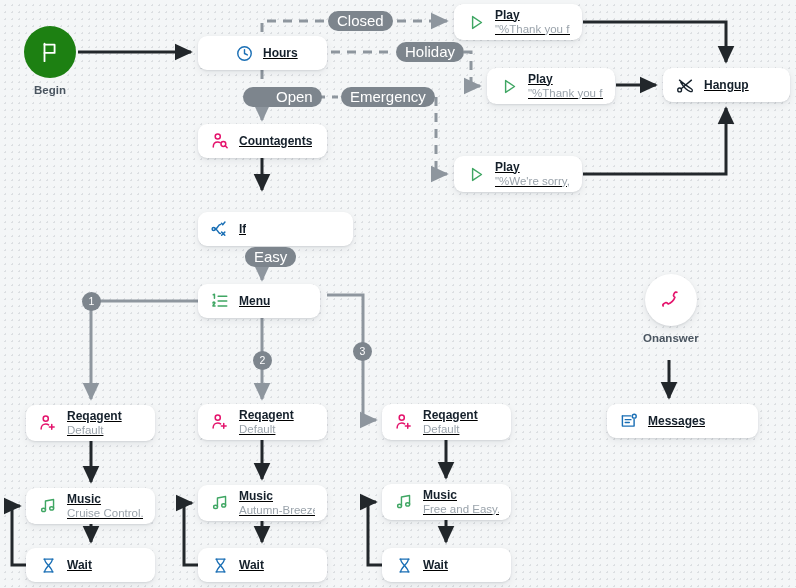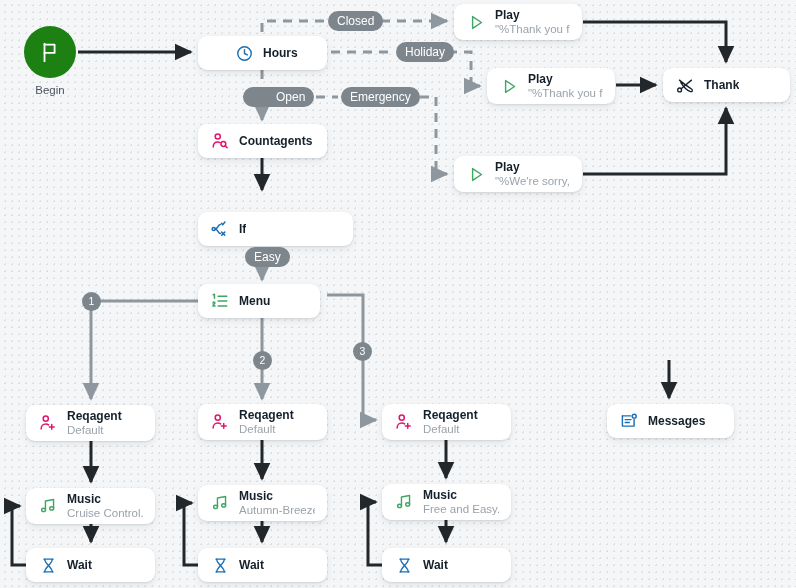--- a/index.html
+++ b/index.html
@@ -34,21 +34,21 @@
     padding: 0 12px;
     z-index: 5;
   }
   .node .ico {
     width: 20px; height: 20px;
     flex: 0 0 20px;
     margin-right: 9px;
     display: flex; align-items: center; justify-content: center;
   }
   .node .ico svg { display:block; }
-  .node .txt { display: flex; flex-direction: column; justify-content: flex-end; overflow: hidden; }
+  .node .txt { display: flex; flex-direction: column; justify-content: flex-end; overflow: hidden; text-decoration: underline; }
   .node .title {
     font-size: 12px;
     font-weight: bold;
     color: #15202b;
     line-height: 13px;
     white-space: nowrap;
   }
   .node .sub {
     font-size: 11.5px;
     color: #9aa3ab;
@@ -58,20 +58,21 @@
   }
   .node.single .title { line-height: 16px; }
 
   
   .circle-node {
     position: absolute;
     z-index: 5;
     display: flex;
     flex-direction: column;
     align-items: center;
+    font-weight: bold;
   }
   .circle-node .disc {
     width: 52px; height: 52px;
     border-radius: 50%;
     display: flex; align-items: center; justify-content: center;
   }
   .circle-node.begin .disc { background: #1d8012; }
   .circle-node.onanswer .disc {
     background: #ffffff;
     box-shadow: 0 1px 2px rgba(16,24,40,.10), 0 3px 8px rgba(16,24,40,.08);
@@ -81,21 +82,21 @@
     font-size: 11.5px;
     color: #4a5560;
     white-space: nowrap;
   }
 
   
   .edge-label {
     position: absolute;
     background: #7d858d;
     color: #ffffff;
-    font-size: 12px;
+    font-size: 15px;
     border-radius: 10px;
     height: 20px;
     line-height: 20px;
     padding: 0 9px;
     white-space: nowrap;
     z-index: 6;
   }
   .port-label {
     position: absolute;
     background: #7d858d;
@@ -178,20 +179,28 @@
   <div class="circle-node begin" style="left:24px; top:26px;">
     <div class="disc">
       <svg width="22" height="22" viewBox="0 0 24 24" fill="none" stroke="#ffffff" stroke-width="2" stroke-linecap="round" stroke-linejoin="round">
         <path d="M6 22 L6 3"></path>
         <path d="M6 4 L17 4 L17 13 L6 13"></path>
       </svg>
     </div>
     <div class="clabel">Begin</div>
   </div>
 
+  <div class="circle-node onanswer" style="left:643px; top:274px;">
+    <div class="disc">
+      <svg width="22" height="22" viewBox="0 0 24 24" fill="none" stroke="#e4136c" stroke-width="2" stroke-linecap="round" stroke-linejoin="round">
+        <path d="M16.5 3.5c-1 -0.6 -2.1 -0.3 -2.7 0.7l-1 1.7c-0.5 0.9 -0.3 1.9 0.4 2.6l1 0.9c-0.5 1.6 -1.6 3.4 -3.1 4.9c-1.5 1.5 -3.3 2.6 -4.9 3.1l-0.9 -1c-0.7 -0.7 -1.7 -0.9 -2.6 -0.4l-1.7 1c-1 0.6 -1.3 1.7 -0.7 2.7" transform="translate(3.2,0.4) scale(0.92)"></path>
+      </svg>
+    </div>
+    <div class="clabel">Onanswer</div>
+  </div>
 
   <div class="node single" style="left:198px; top:36px; width:129px; height:34px;padding-left:36px;">
     <span class="ico">
       <svg width="17" height="17" viewBox="0 0 24 24" fill="none" stroke="#1a6fb5" stroke-width="2" stroke-linecap="round" stroke-linejoin="round">
         <circle cx="12" cy="12" r="9.5"></circle>
         <path d="M12 6.5 L12 12 L16 14"></path>
       </svg>
     </span>
     <span class="txt">
       <span class="title">Hours</span>
@@ -280,25 +289,25 @@
 
   <div class="node single" style="left:663px; top:68px; width:127px; height:34px;">
     <span class="ico">
       <svg width="19" height="19" viewBox="0 0 24 24" fill="none" stroke="#15202b" stroke-width="1.7" stroke-linecap="round" stroke-linejoin="round">
         <circle cx="4.6" cy="17.6" r="2.4"></circle>
         <path d="M6.5 16 L19.5 5.2"></path>
         <path d="M4.4 5.2 C10 10 16 14 19.6 16.4 C21.6 17.8 20.6 20.4 18.2 19.6 C14 18.2 9 13 6 8"></path>
       </svg>
     </span>
     <span class="txt">
-      <span class="title">Thank</span>
-    </span>
-  </div>
-
-  <div class="node single" style="left:607px; top:404px; width:127px; height:34px;">
+      <span class="title">Hangup</span>
+    </span>
+  </div>
+
+  <div class="node single" style="left:607px; top:404px; width:151px; height:34px;">
     <span class="ico">
       <svg width="18" height="18" viewBox="0 0 24 24" fill="none" stroke="#1a6fb5" stroke-width="1.9" stroke-linecap="round" stroke-linejoin="round">
         <path d="M3.2 5.2 L3.2 18.8 L18.8 18.8 L18.8 10"></path>
         <path d="M3.2 5.2 L14.4 5.2"></path>
         <path d="M7 10.2 L14.6 10.2"></path>
         <path d="M7 14 L12.4 14"></path>
         <circle cx="19" cy="5.6" r="2.6"></circle>
       </svg>
     </span>
     <span class="txt">

